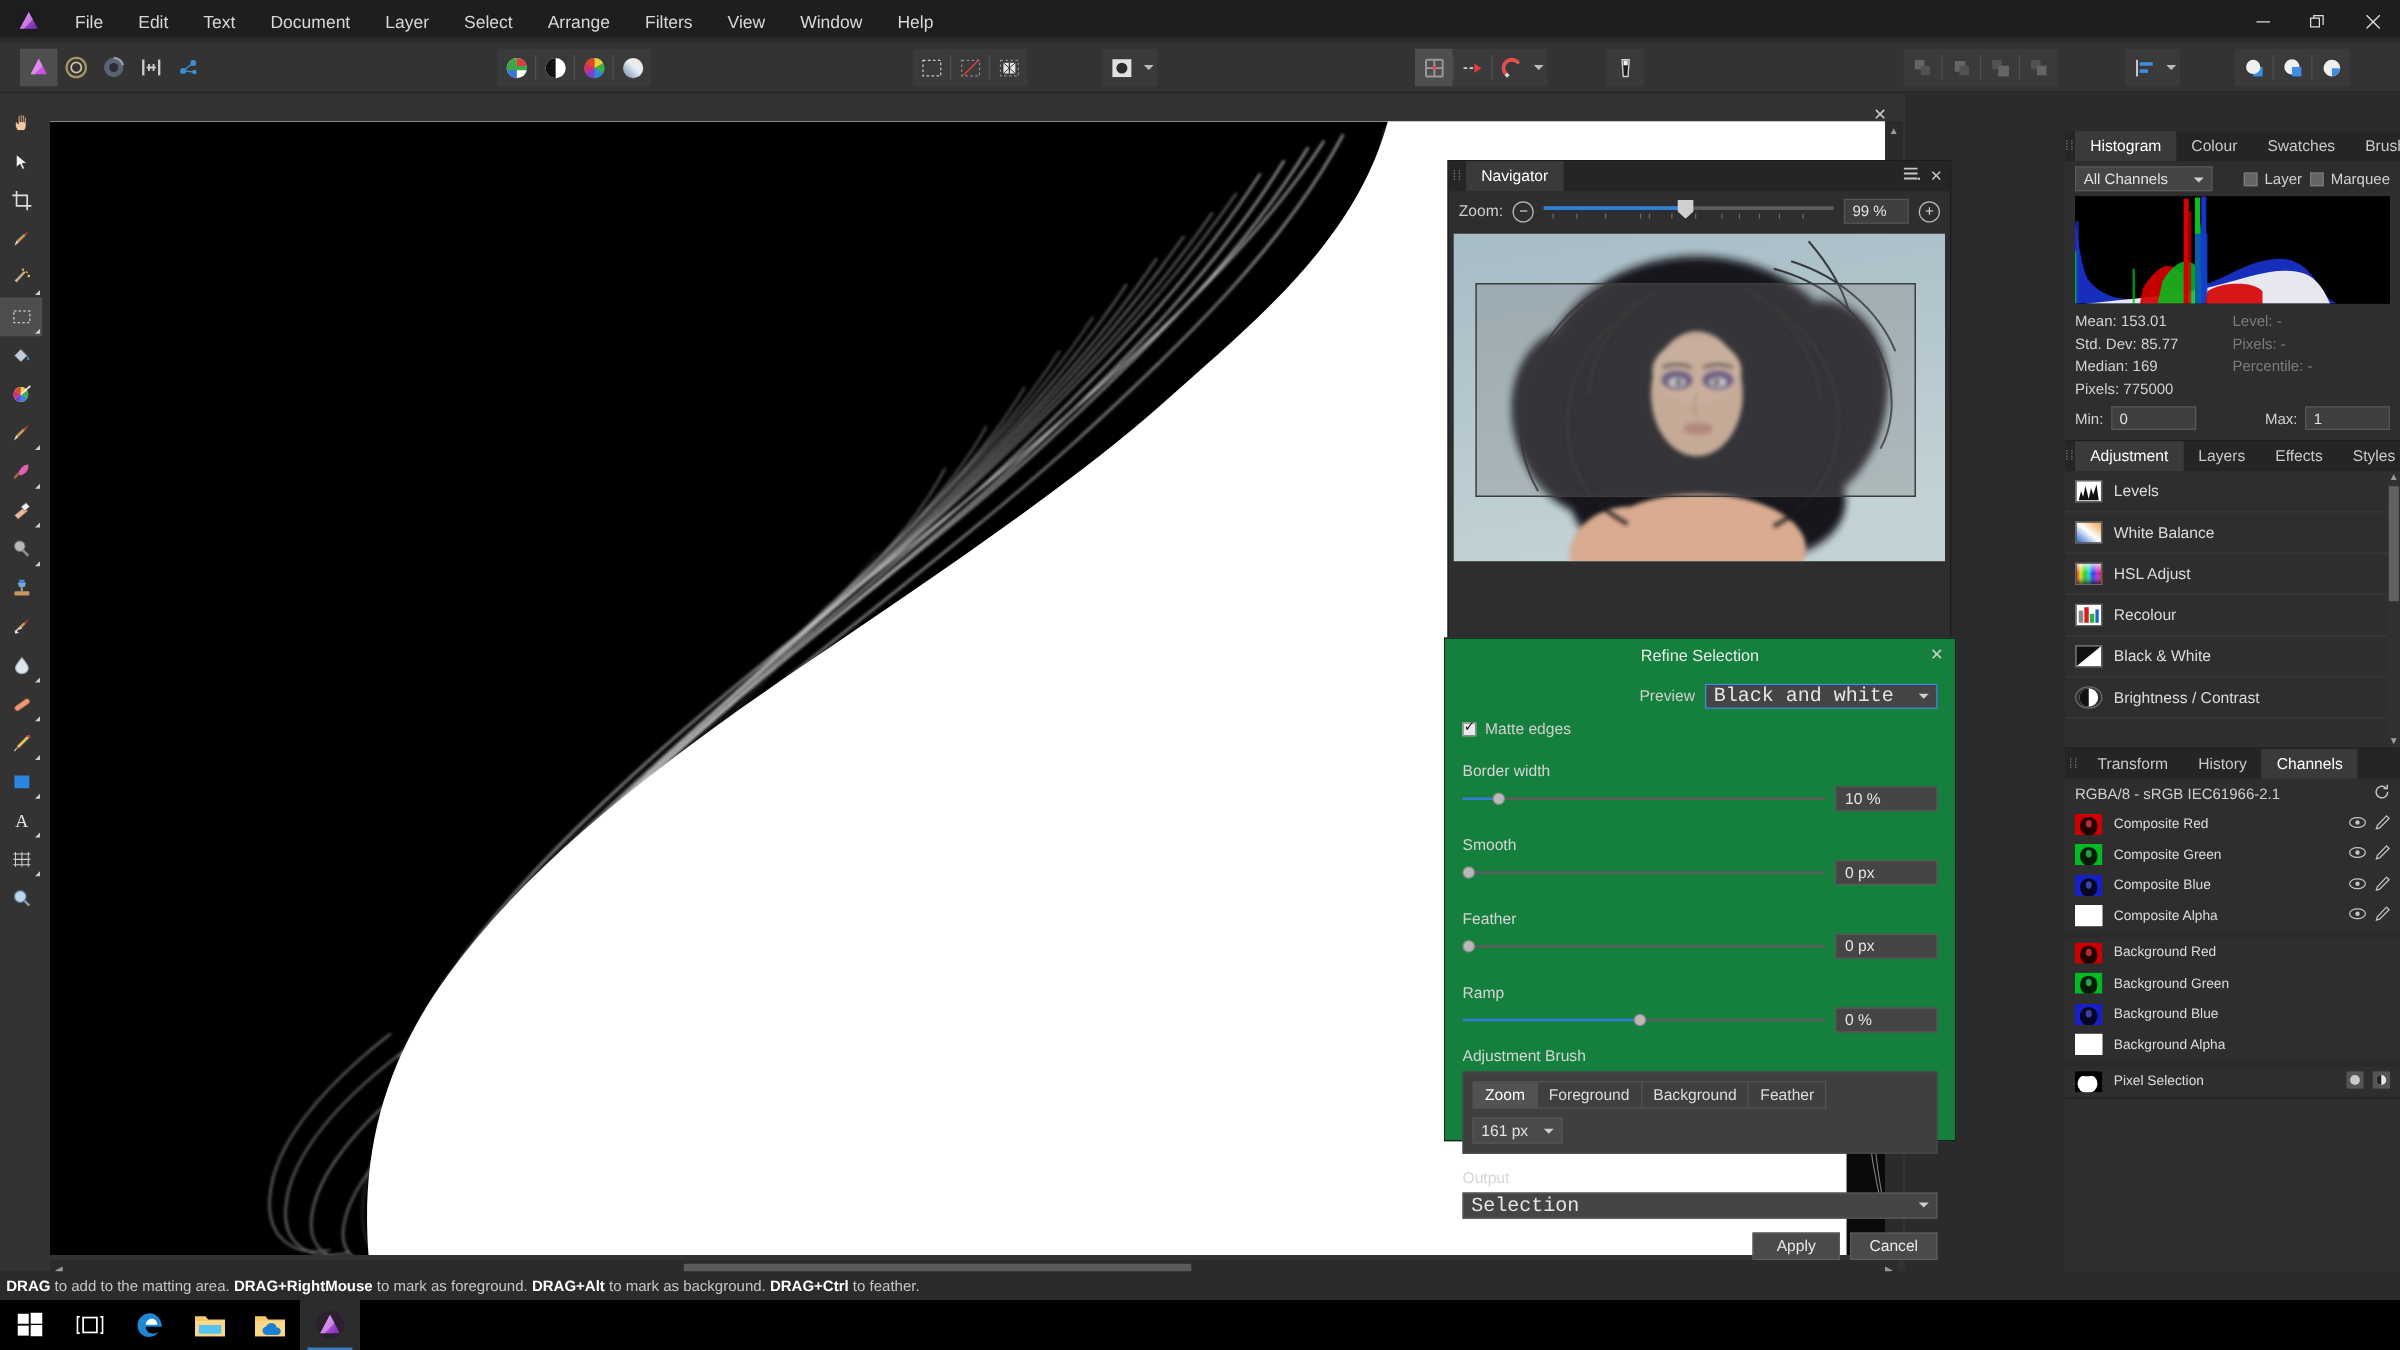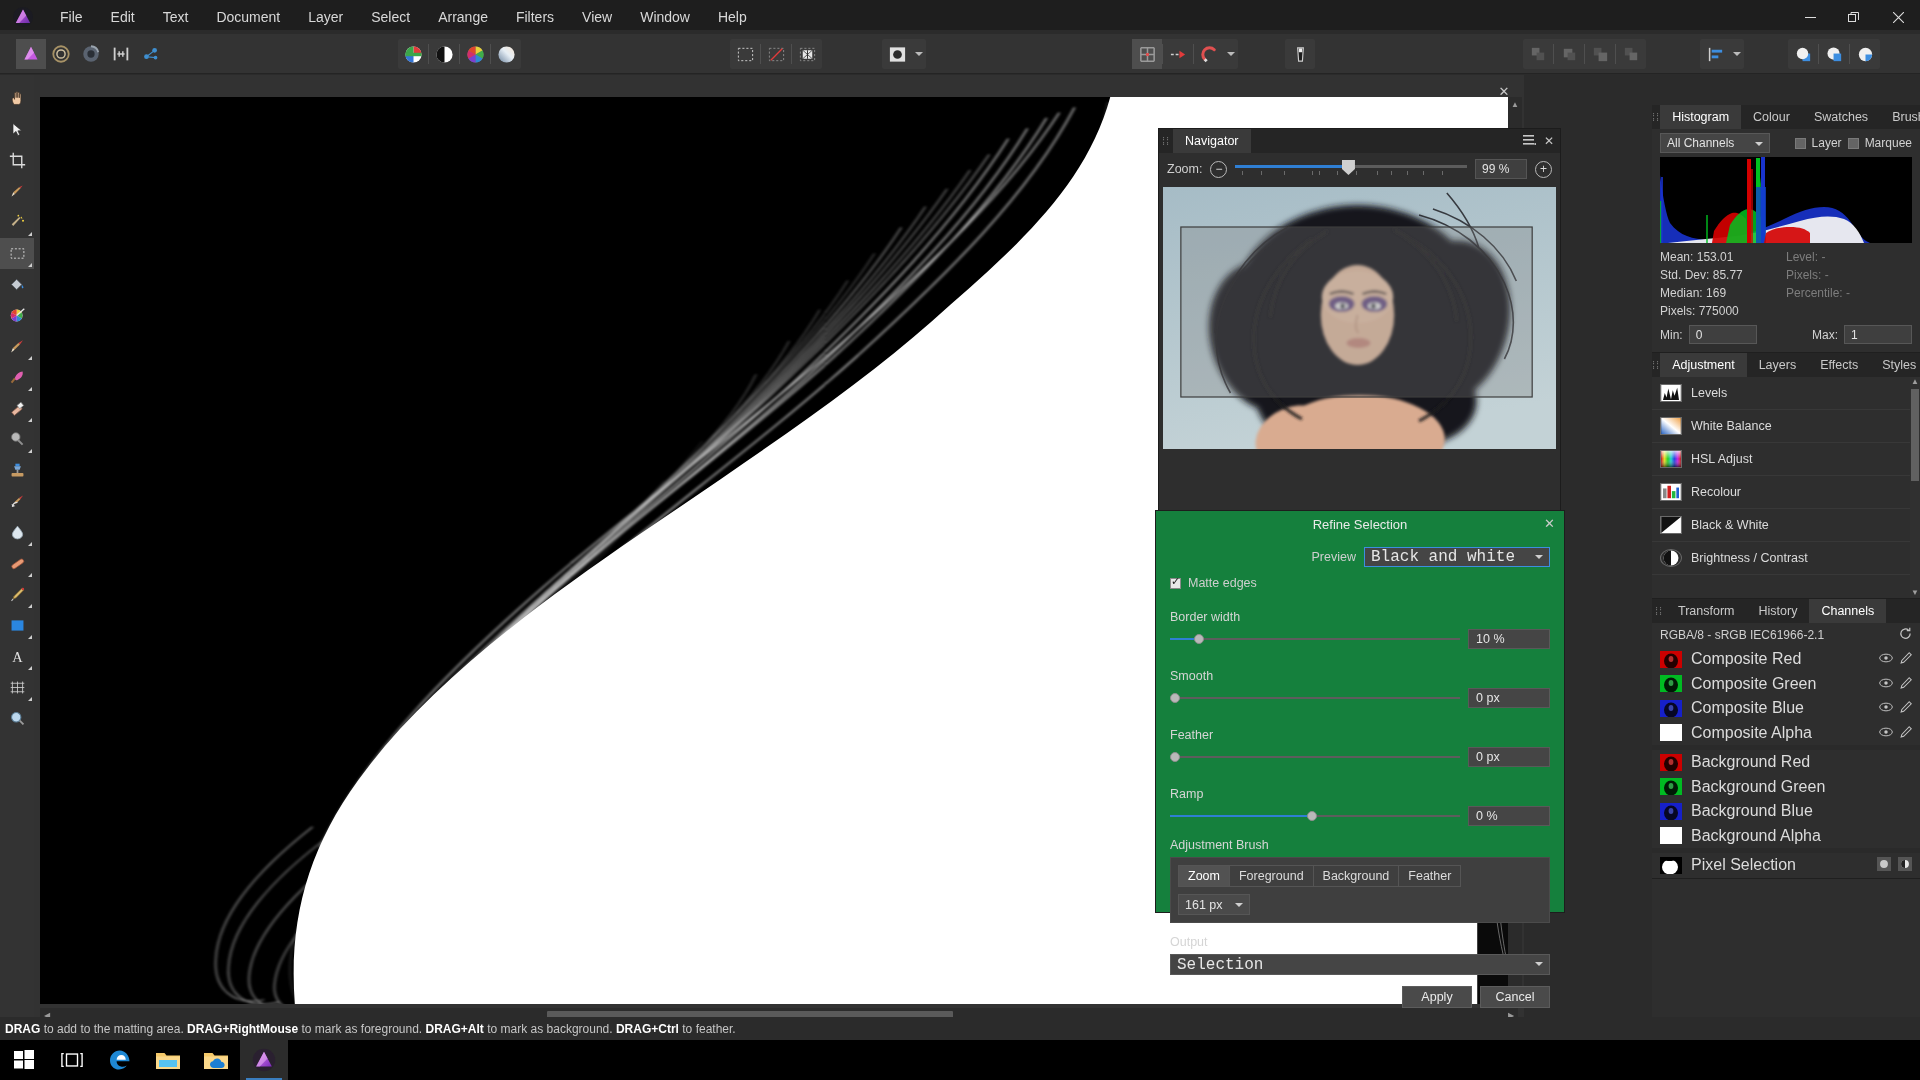--- a/index.html
+++ b/index.html
@@ -153,21 +153,21 @@
   .listrow { height:33px; display:flex; align-items:center; gap:9px; padding:0 8px;
      border-bottom:1px solid #383838; font-size:12.5px; color:#dcdcdc; }
   .swatch { width:22px; height:18px; border:1px solid #6a6a6a; flex:none; }
   .adjlist { position:relative; height:221px; overflow:hidden; }
   .scrollcol { position:absolute; right:0; top:0; bottom:0; width:10px; background:#303030; }
   .scrollcol .thm { position:absolute; left:1px; width:8px; background:#616161; }
   .scrollcol .ar { position:absolute; left:1px; width:8px; height:10px; color:#9e9e9e; font-size:8px; text-align:center; line-height:10px;}
 
   .chanheader { height:24px; display:flex; align-items:center; padding:0 8px; font-size:12px; color:#d0d0d0;
      justify-content:space-between; }
-  .chanrow { height:24.5px; display:flex; align-items:center; gap:9px; padding:0 8px; font-size:16px; color:#dcdcdc;}
+  .chanrow { height:24.5px; display:flex; align-items:center; gap:9px; padding:0 8px; font-size:11px; color:#dcdcdc;}
   .chanthumb { width:22px; height:17px; flex:none; position:relative; overflow:hidden; }
   .chanicons { margin-left:auto; display:flex; gap:7px; align-items:center; color:#c5c5c5; font-size:11px;}
   .chan-divider { height:5px; background:#2a2a2a; }
 
   
   .statusbar { position:absolute; left:0; right:0; bottom:40px; height:23px; background:#2b2b2b;
      display:flex; align-items:center; padding-left:5px; font-size:12px; color:#c6c6c6; }
   .statusbar b { color:#fff; }
   .taskbar { position:absolute; left:0; right:0; bottom:0; height:40px; background:#000; display:flex; align-items:center; }
   .tbitem { width:48px; height:40px; display:flex; align-items:center; justify-content:center; position:relative; }

